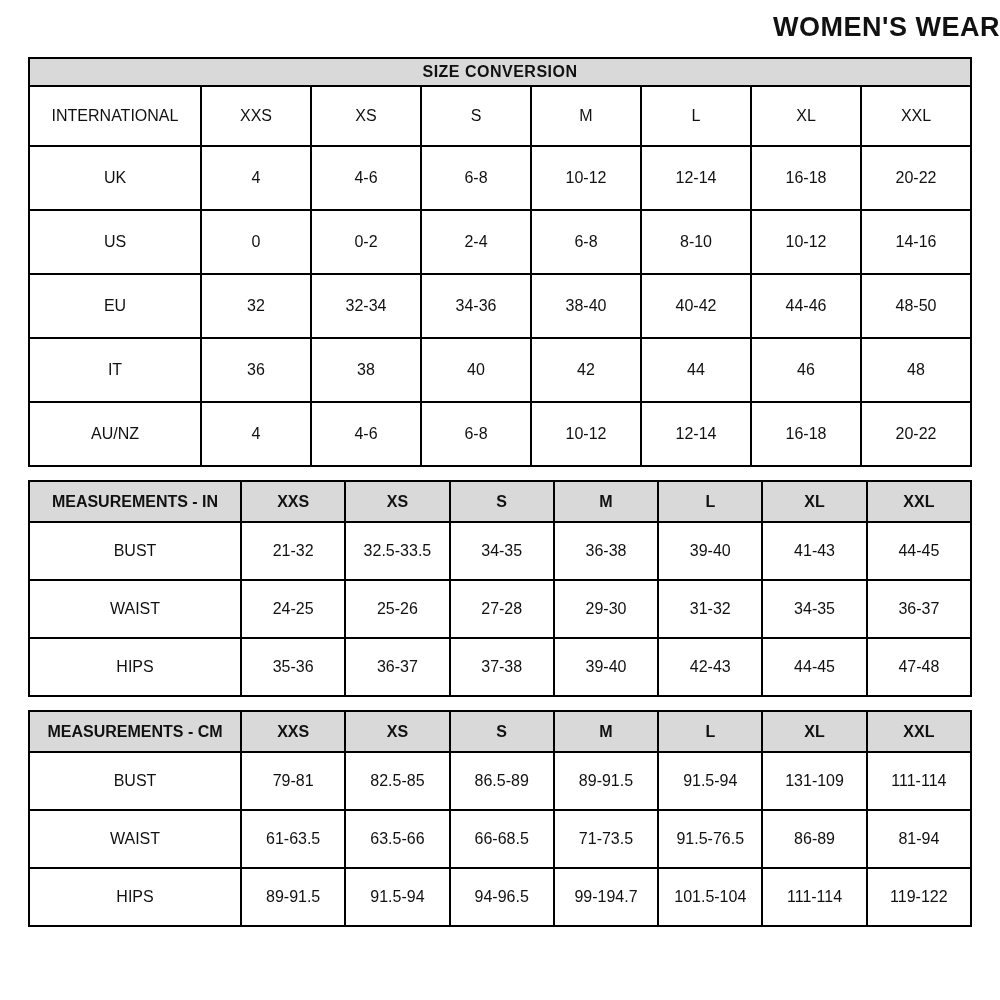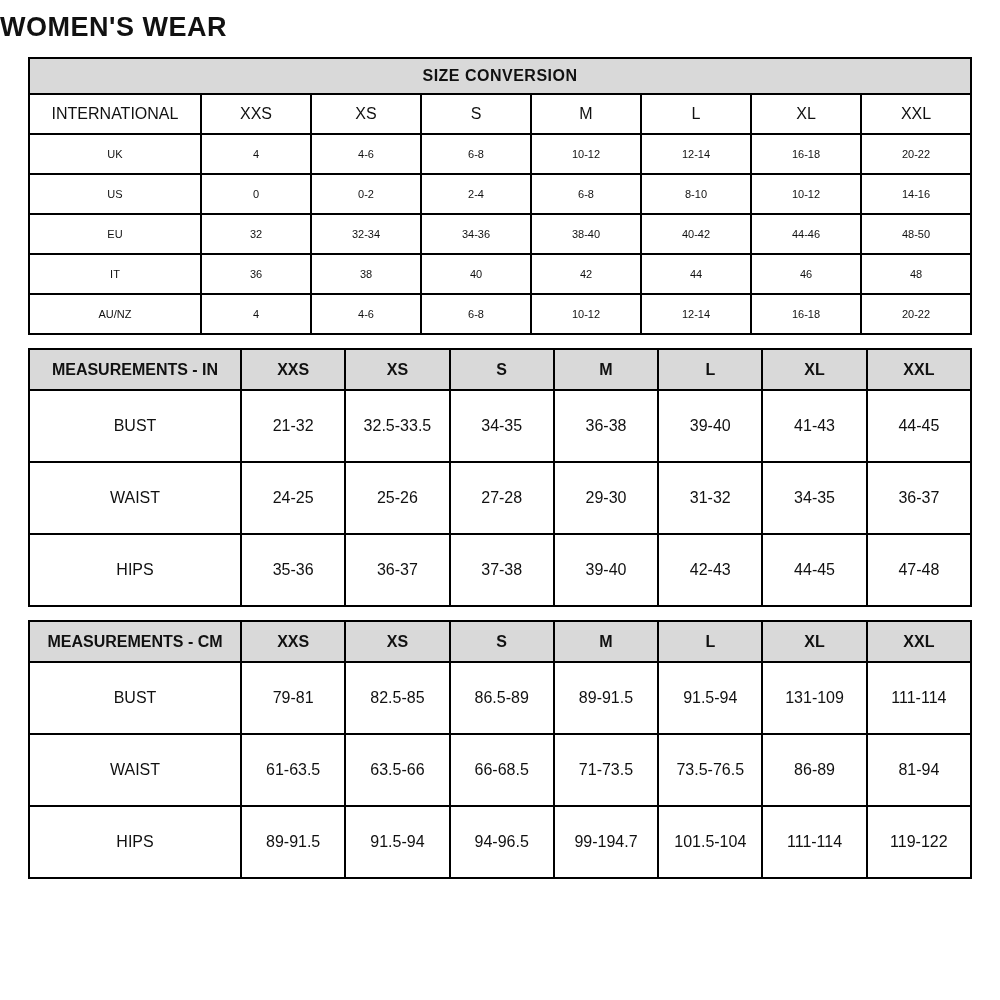--- a/index.html
+++ b/index.html
@@ -11,21 +11,21 @@
   *{box-sizing:border-box;}
   html,body{margin:0;padding:0;}
   body{
     width:1000px;height:1000px;
     background:var(--page-bg);
     color:var(--text-color);
     font-family:"Liberation Sans", sans-serif;
     overflow:hidden;
   }
   .page-title{
-    text-align:left;
+    text-align:right;
     font-size:27px;
     font-weight:700;
     letter-spacing:0.5px;
     margin:12px 0 14px 0;
   }
   table.tbl{
     border-collapse:collapse;
     table-layout:fixed;
     width:944px;
     margin:0 auto 13px auto;
@@ -33,45 +33,45 @@
   .tbl td,.tbl th{
     border:2px solid var(--border-color);
     text-align:center;
     vertical-align:middle;
     padding:0 4px;
     overflow:hidden;
   }
   
   .conversion col.c-label{width:172px;}
   .conversion .caption-cell{
-    height:36px;
+    height:28px;
     background:var(--header-bg);
     font-weight:700;
     font-size:16px;
     letter-spacing:0.5px;
   }
   .conversion th{
-    height:40px;
+    height:60px;
     font-size:16px;
     font-weight:400;
     background:#ffffff;
   }
   .conversion td{
-    height:40px;
-    font-size:11px;
+    height:64px;
+    font-size:16px;
   }
   
   .measurements col.c-label{width:212px;}
   .measurements th{
     height:41px;
     background:var(--header-bg);
     font-weight:700;
     font-size:16px;
   }
-  .measurements td{height:72px;}
+  .measurements td{height:58px;}
   .measurements td.row-label{font-size:16px;}
   .measurements td.data-cell{font-size:16px;}
 </style>
 </head>
 <body>
 
 <h1 class="page-title">WOMEN'S WEAR</h1>
 
 <table class="tbl conversion">
   <colgroup>
@@ -237,21 +237,21 @@
         <td class="data-cell">91.5-94</td>
         <td class="data-cell">131-109</td>
         <td class="data-cell">111-114</td>
       </tr>
       <tr>
         <td class="row-label">WAIST</td>
         <td class="data-cell">61-63.5</td>
         <td class="data-cell">63.5-66</td>
         <td class="data-cell">66-68.5</td>
         <td class="data-cell">71-73.5</td>
-        <td class="data-cell">73.5-76.5</td>
+        <td class="data-cell">91.5-76.5</td>
         <td class="data-cell">86-89</td>
         <td class="data-cell">81-94</td>
       </tr>
       <tr>
         <td class="row-label">HIPS</td>
         <td class="data-cell">89-91.5</td>
         <td class="data-cell">91.5-94</td>
         <td class="data-cell">94-96.5</td>
         <td class="data-cell">99-194.7</td>
         <td class="data-cell">101.5-104</td>

